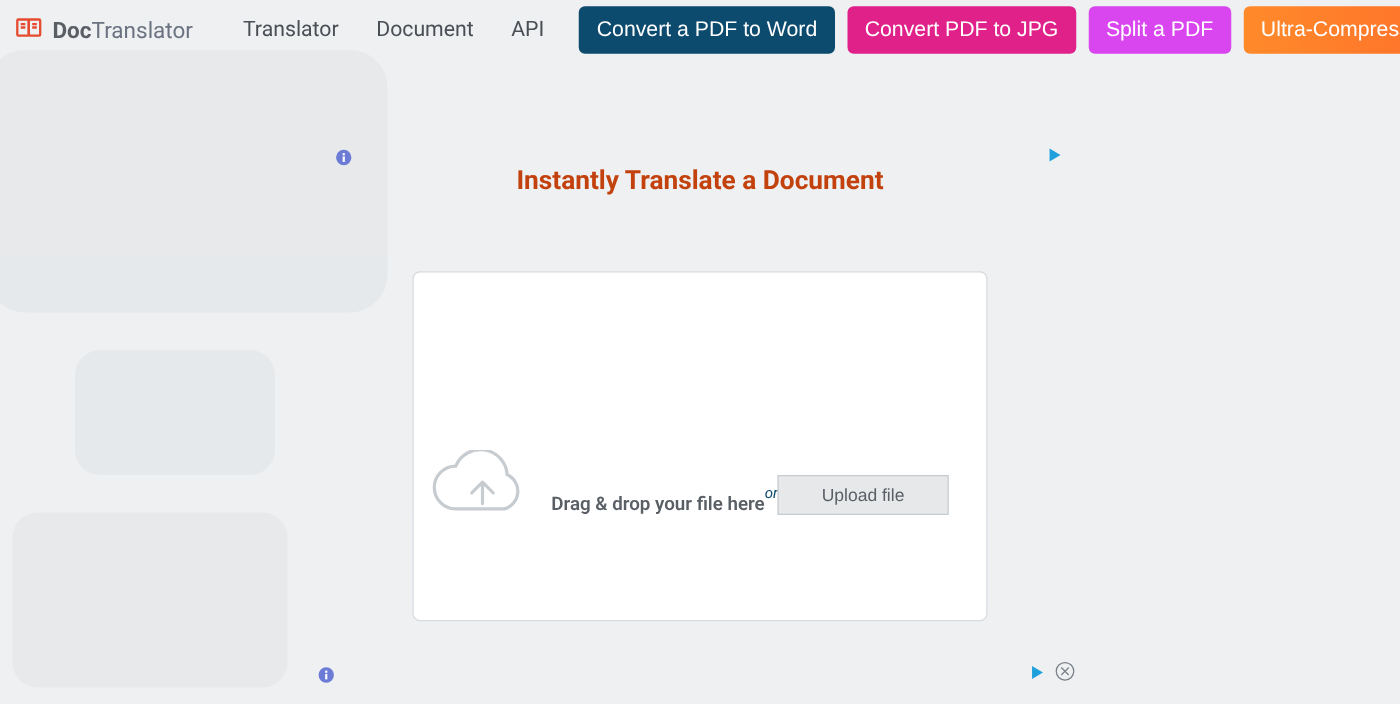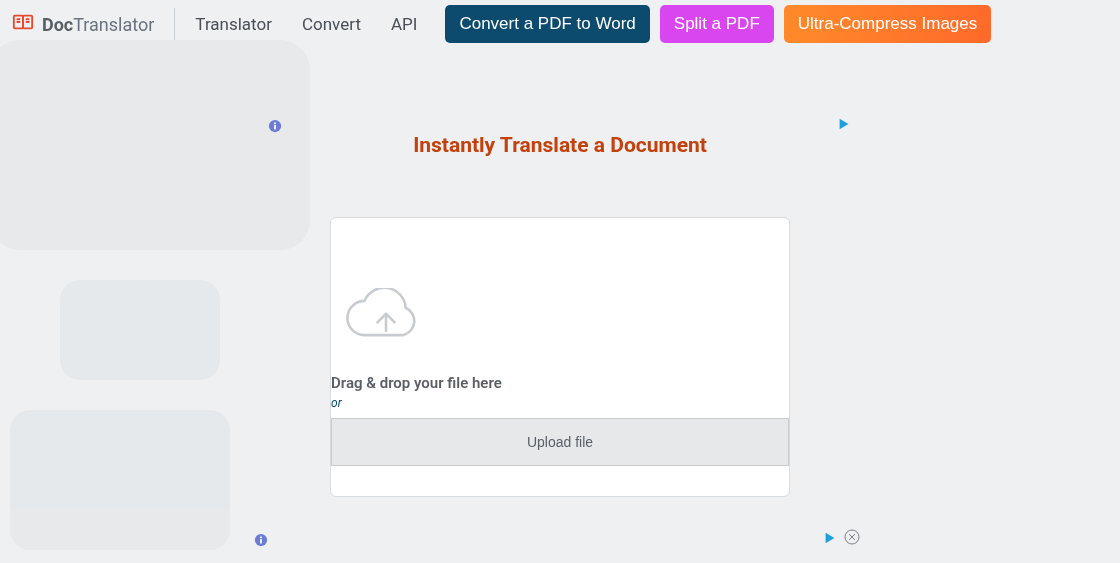--- a/index.html
+++ b/index.html
@@ -108,41 +108,42 @@
 
 .dropzone {
   position: relative;
   width: 460px;
   margin: 60px auto 0;
   height: 280px;
   background: #fff;
   border: 1px solid #d6dbe0;
   border-radius: 6px;
   display: flex;
-  flex-direction: column;
+  flex-direction: row;
+  align-items: center;
   padding-top: 70px;
   z-index: 5;
 }
 .dropzone svg.cloud { width: 110px; height: 60px; }
 .drop-text {
   margin-top: 22px;
   font-size: 15px;
   font-weight: 600;
   color: #5a5f66;
 }
 .drop-or {
   font-size: 12px;
   font-style: italic;
   color: #0c4a6e;
   margin-top: 4px;
 }
 .upload-btn {
   margin-top: 8px;
-  height: 48px;
-  padding: 0 18px;
+  height: 32px;
+  padding: 0 34px;
   background: #e6e8ea;
   border: 1px solid #c7ccd1;
   color: #5a5f66;
   font-size: 14px;
   cursor: pointer;
 }
 
 
 .close-ad {
   position: absolute;
@@ -173,26 +174,27 @@
     </span>
     <span>
       <span class="bold">Doc</span><span>Translator</span>
     </span>
   </div>
 
   <div class="divider"></div>
 
   <div class="nav-links">
     <span>Translator</span>
-    <span>Convert</span>
+    <span>Document</span>
     <span>API</span>
   </div>
 
   <div class="nav-buttons">
     <button class="nav-btn btn-blue">Convert a PDF to Word</button>
+    <button class="nav-btn btn-pink">Convert PDF to JPG</button>
     <button class="nav-btn btn-red">Split a PDF</button>
     <button class="nav-btn btn-orange">Ultra-Compress Images</button>
   </div>
 </div>
 
 <span class="ad-info" style="left:268px; top:118px;">
   <svg viewBox="0 0 16 16">
       <circle cx="8" cy="8" r="7" fill="#6b7bd6"></circle>
       <rect x="7" y="4" width="2" height="2" fill="#fff"></rect>
       <rect x="7" y="7" width="2" height="5" fill="#fff"></rect>

